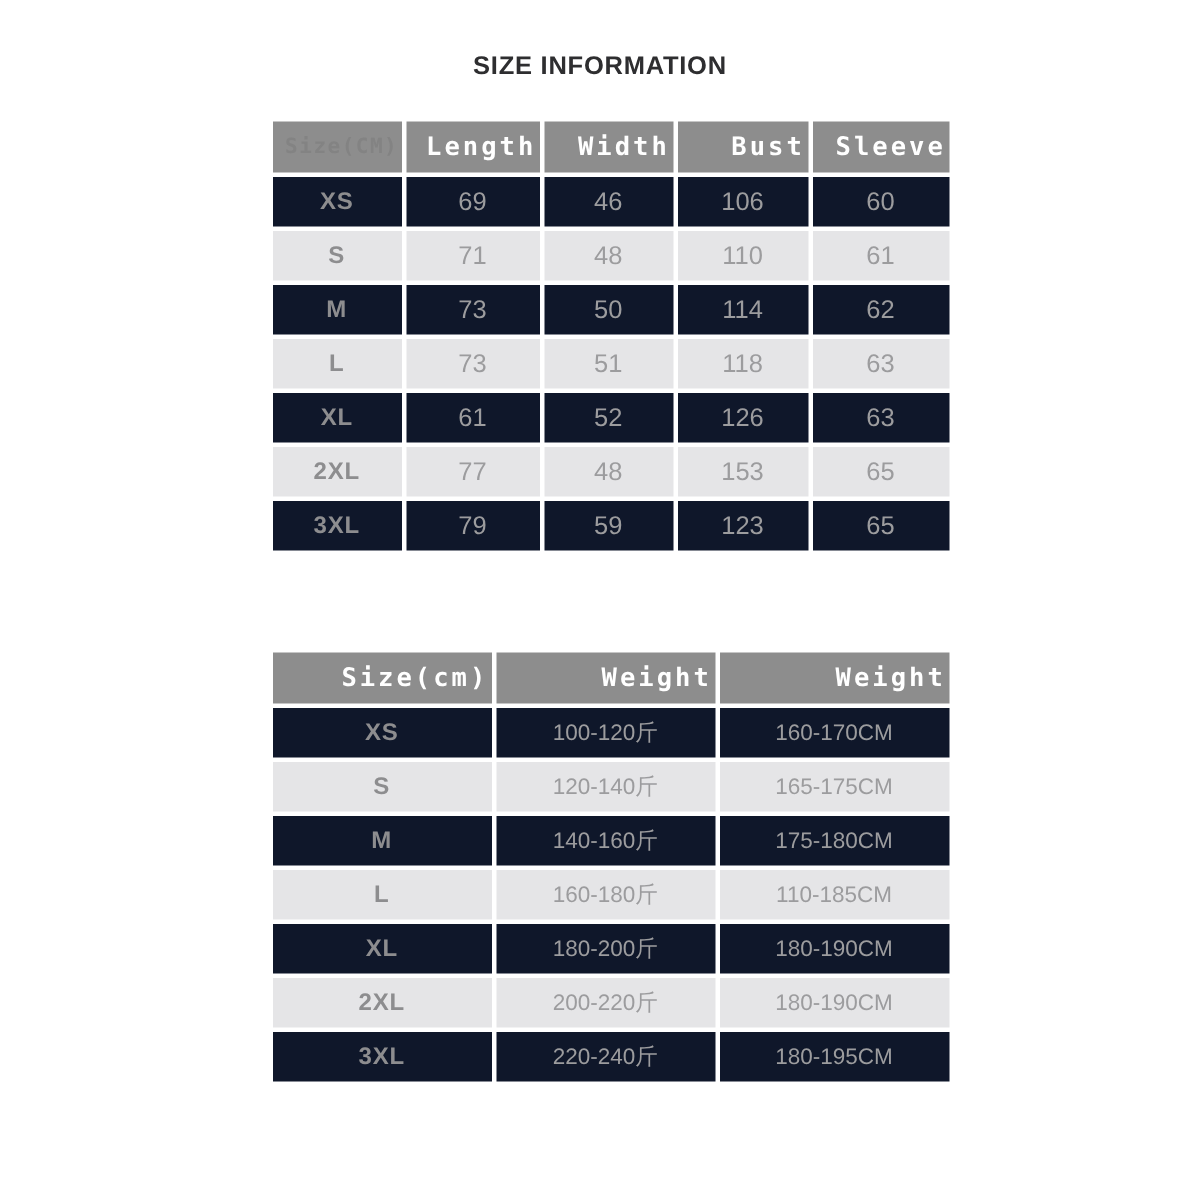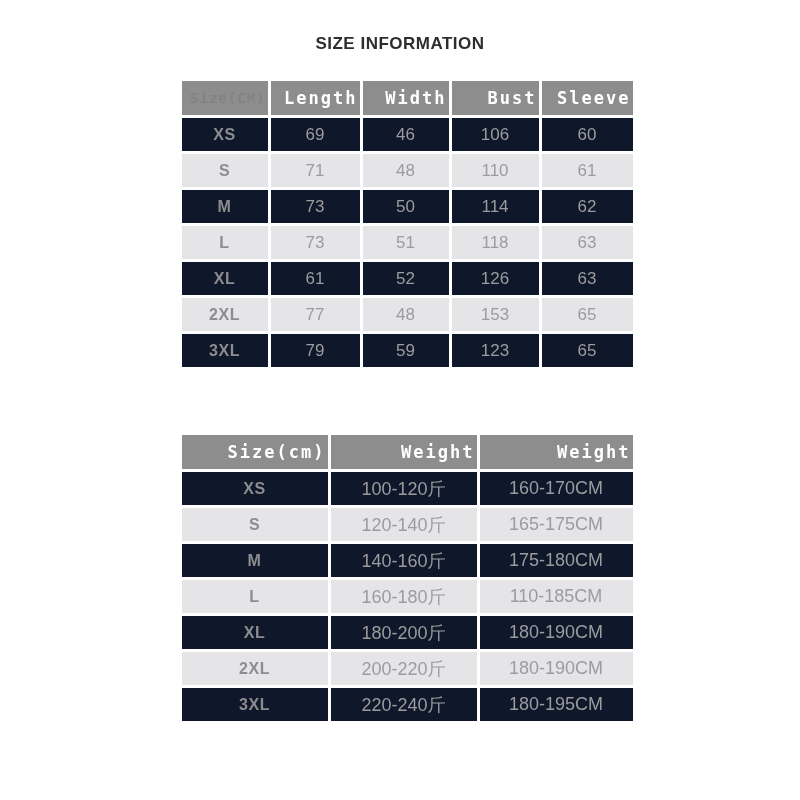--- a/index.html
+++ b/index.html
@@ -64,21 +64,21 @@
     padding: 0 2px;
     white-space: nowrap;
   }
   .size-table tr.alt td { background: #e5e5e7; }
   .size-table td.lbl {
     font-weight: 700;
     color: #8d8d8f;
     font-size: 16px;
     letter-spacing: 0.5px;
   }
-  table.t2 td { font-size: 18px; }
+  table.t2 td { font-size: 15px; }
   table.t2 td.lbl { font-size: 16px; }
 
   
   .t1 col.c-size   { width: 86px; }
   .t1 col.c-length { width: 89px; }
   .t1 col.c-width  { width: 86px; }
   .t1 col.c-bust   { width: 87px; }
   .t1 col.c-sleeve { width: 91px; }
 
   .t2 col.c-size   { width: 146px; }

